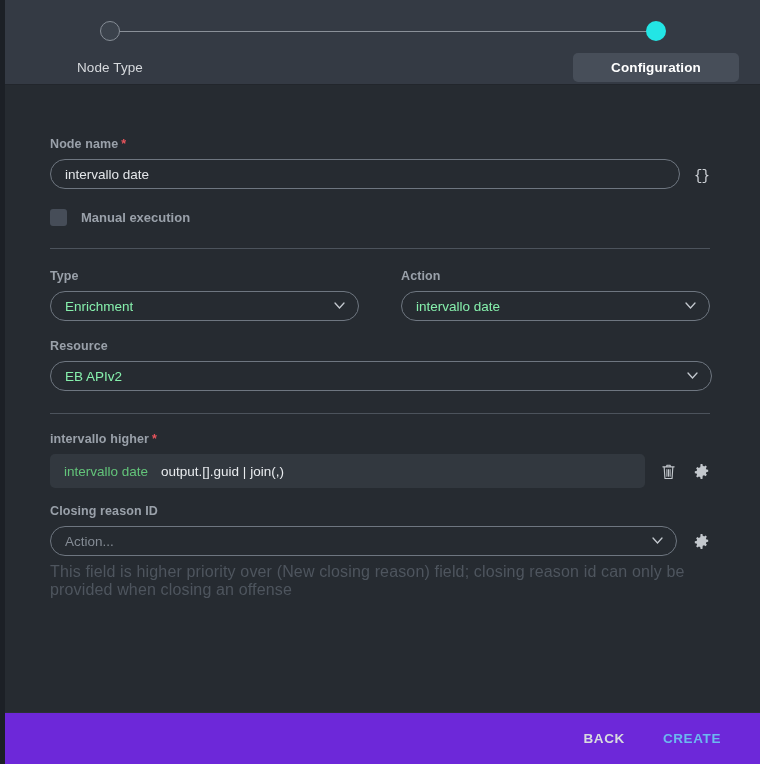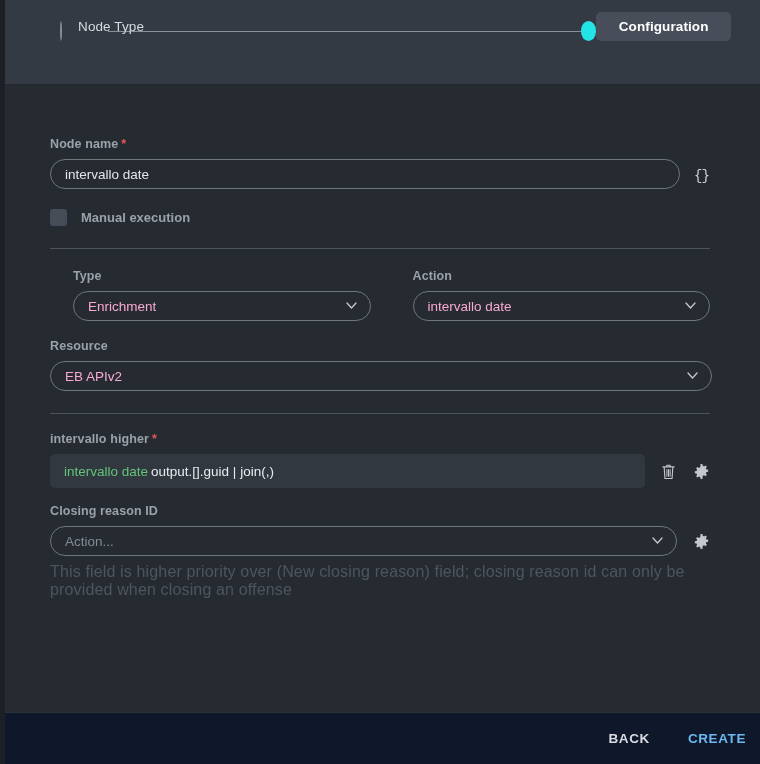--- a/index.html
+++ b/index.html
@@ -40,21 +40,21 @@
   .stepper-track {
     position: absolute;
     left: 108px; right: 108px;
     top: 31px; height: 1px;
     background: #8a9099;
   }
   .step {
     position: absolute;
     top: 0;
     display: flex;
-    flex-direction: row;
+    flex-direction: column;
     align-items: center;
   }
   .step-node-type { left: 60px; width: 100px; }
   .step-configuration { left: 581px; width: 150px; }
 
   .step-dot {
     width: 20px; height: 20px;
     border-radius: 50%;
     margin-top: 21px;
     position: relative;
@@ -165,37 +165,36 @@
     height: 1px;
     background: #4c535c;
     margin: 22px 0 0 0;
   }
 
   
   .two-col {
     display: flex;
     gap: 42px;
     margin-top: 20px;
-    margin-left: 23px;
   }
   .col { flex: 1 1 0; min-width: 0; }
 
   .select-box {
     position: relative;
     height: 30px;
     border: 1px solid #6e7680;
     border-radius: 16px;
     display: flex;
     align-items: center;
     padding: 0 14px;
     cursor: pointer;
   }
   .select-value {
     font-size: 13.5px;
-    color: #f9a8d4;
+    color: #86efac;
     white-space: nowrap;
     overflow: hidden;
     text-overflow: ellipsis;
   }
   .select-value.placeholder { color: #848b94; }
   .chev {
     position: absolute;
     right: 13px; top: 50%;
     margin-top: -4px;
     width: 11px; height: 7px;
@@ -212,21 +211,21 @@
     height: 34px;
     background: #32383f;
     border-radius: 5px;
     display: flex;
     align-items: center;
     padding: 0 14px;
     font-size: 13.5px;
     cursor: text;
   }
   .expr-token { color: #63c47a; }
-  .expr-rest  { color: #e8ebee; margin-left: 3px; }
+  .expr-rest  { color: #e8ebee; margin-left: 13px; }
 
   .icon-btn {
     margin-left: 15px;
     width: 18px; height: 18px;
     color: #c3c8cd;
     cursor: pointer;
     display: flex;
     align-items: center;
     justify-content: center;
   }
@@ -241,25 +240,26 @@
     font-size: 16px;
     color: #4e555e;
     letter-spacing: .15px;
   }
 
   .cartesian-row { margin-top: 18px; }
 
   
   .footer {
     flex: 0 0 52px;
-    background: #0f172a;
+    background: #6d28d9;
     border-top: 1px solid #2b3037;
     display: flex;
     align-items: center;
     justify-content: flex-end;
+    padding-right: 25px;
     gap: 10px;
   }
   .btn-text {
     background: none;
     border: none;
     font-family: "Liberation Sans", sans-serif;
     font-size: 13.5px;
     font-weight: bold;
     letter-spacing: .6px;
     padding: 8px 14px;

